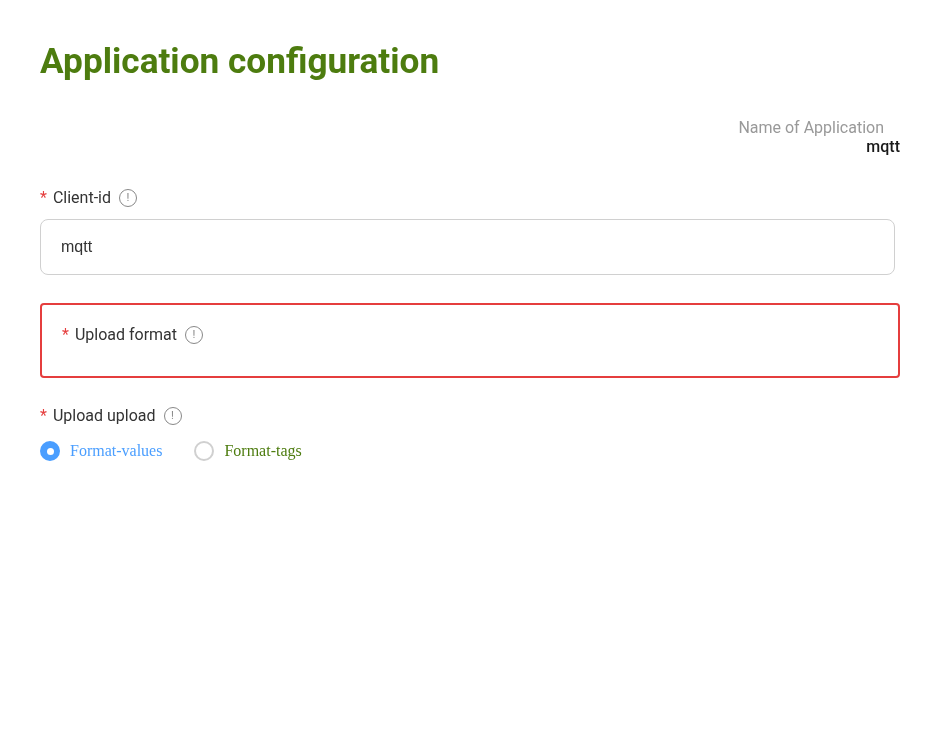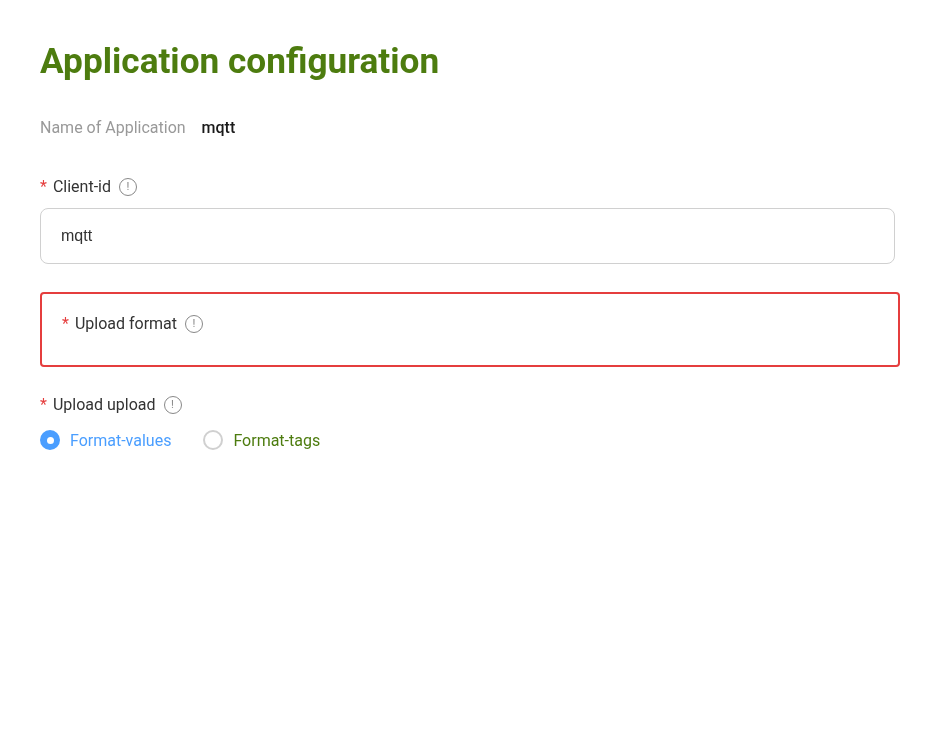--- a/index.html
+++ b/index.html
@@ -93,20 +93,21 @@
 
     .upload-topic-section .text-input {
       width: 100%;
     }
 
     .radio-group {
       display: flex;
       align-items: center;
       gap: 32px;
       margin-top: 16px;
+      font-family: Liberation Serif, serif;
     }
 
     .radio-option {
       display: flex;
       align-items: center;
       gap: 10px;
       cursor: pointer;
     }
 
     .radio-circle {
@@ -138,21 +139,22 @@
       color: #4a9eff;
     }
 
     .radio-label.unselected {
       color: #4d7c0f;
     }
 
     .name-row {
       display: flex;
       align-items: flex-end;
-      margin-bottom: 40px;
+      margin-bottom: 32px;
+      flex-direction: column;
     }
 
     .client-section {
       margin-bottom: 28px;
     }
   </style>
 </head>
 <body>
 
 <h1 class="page-title">Application configuration</h1>

